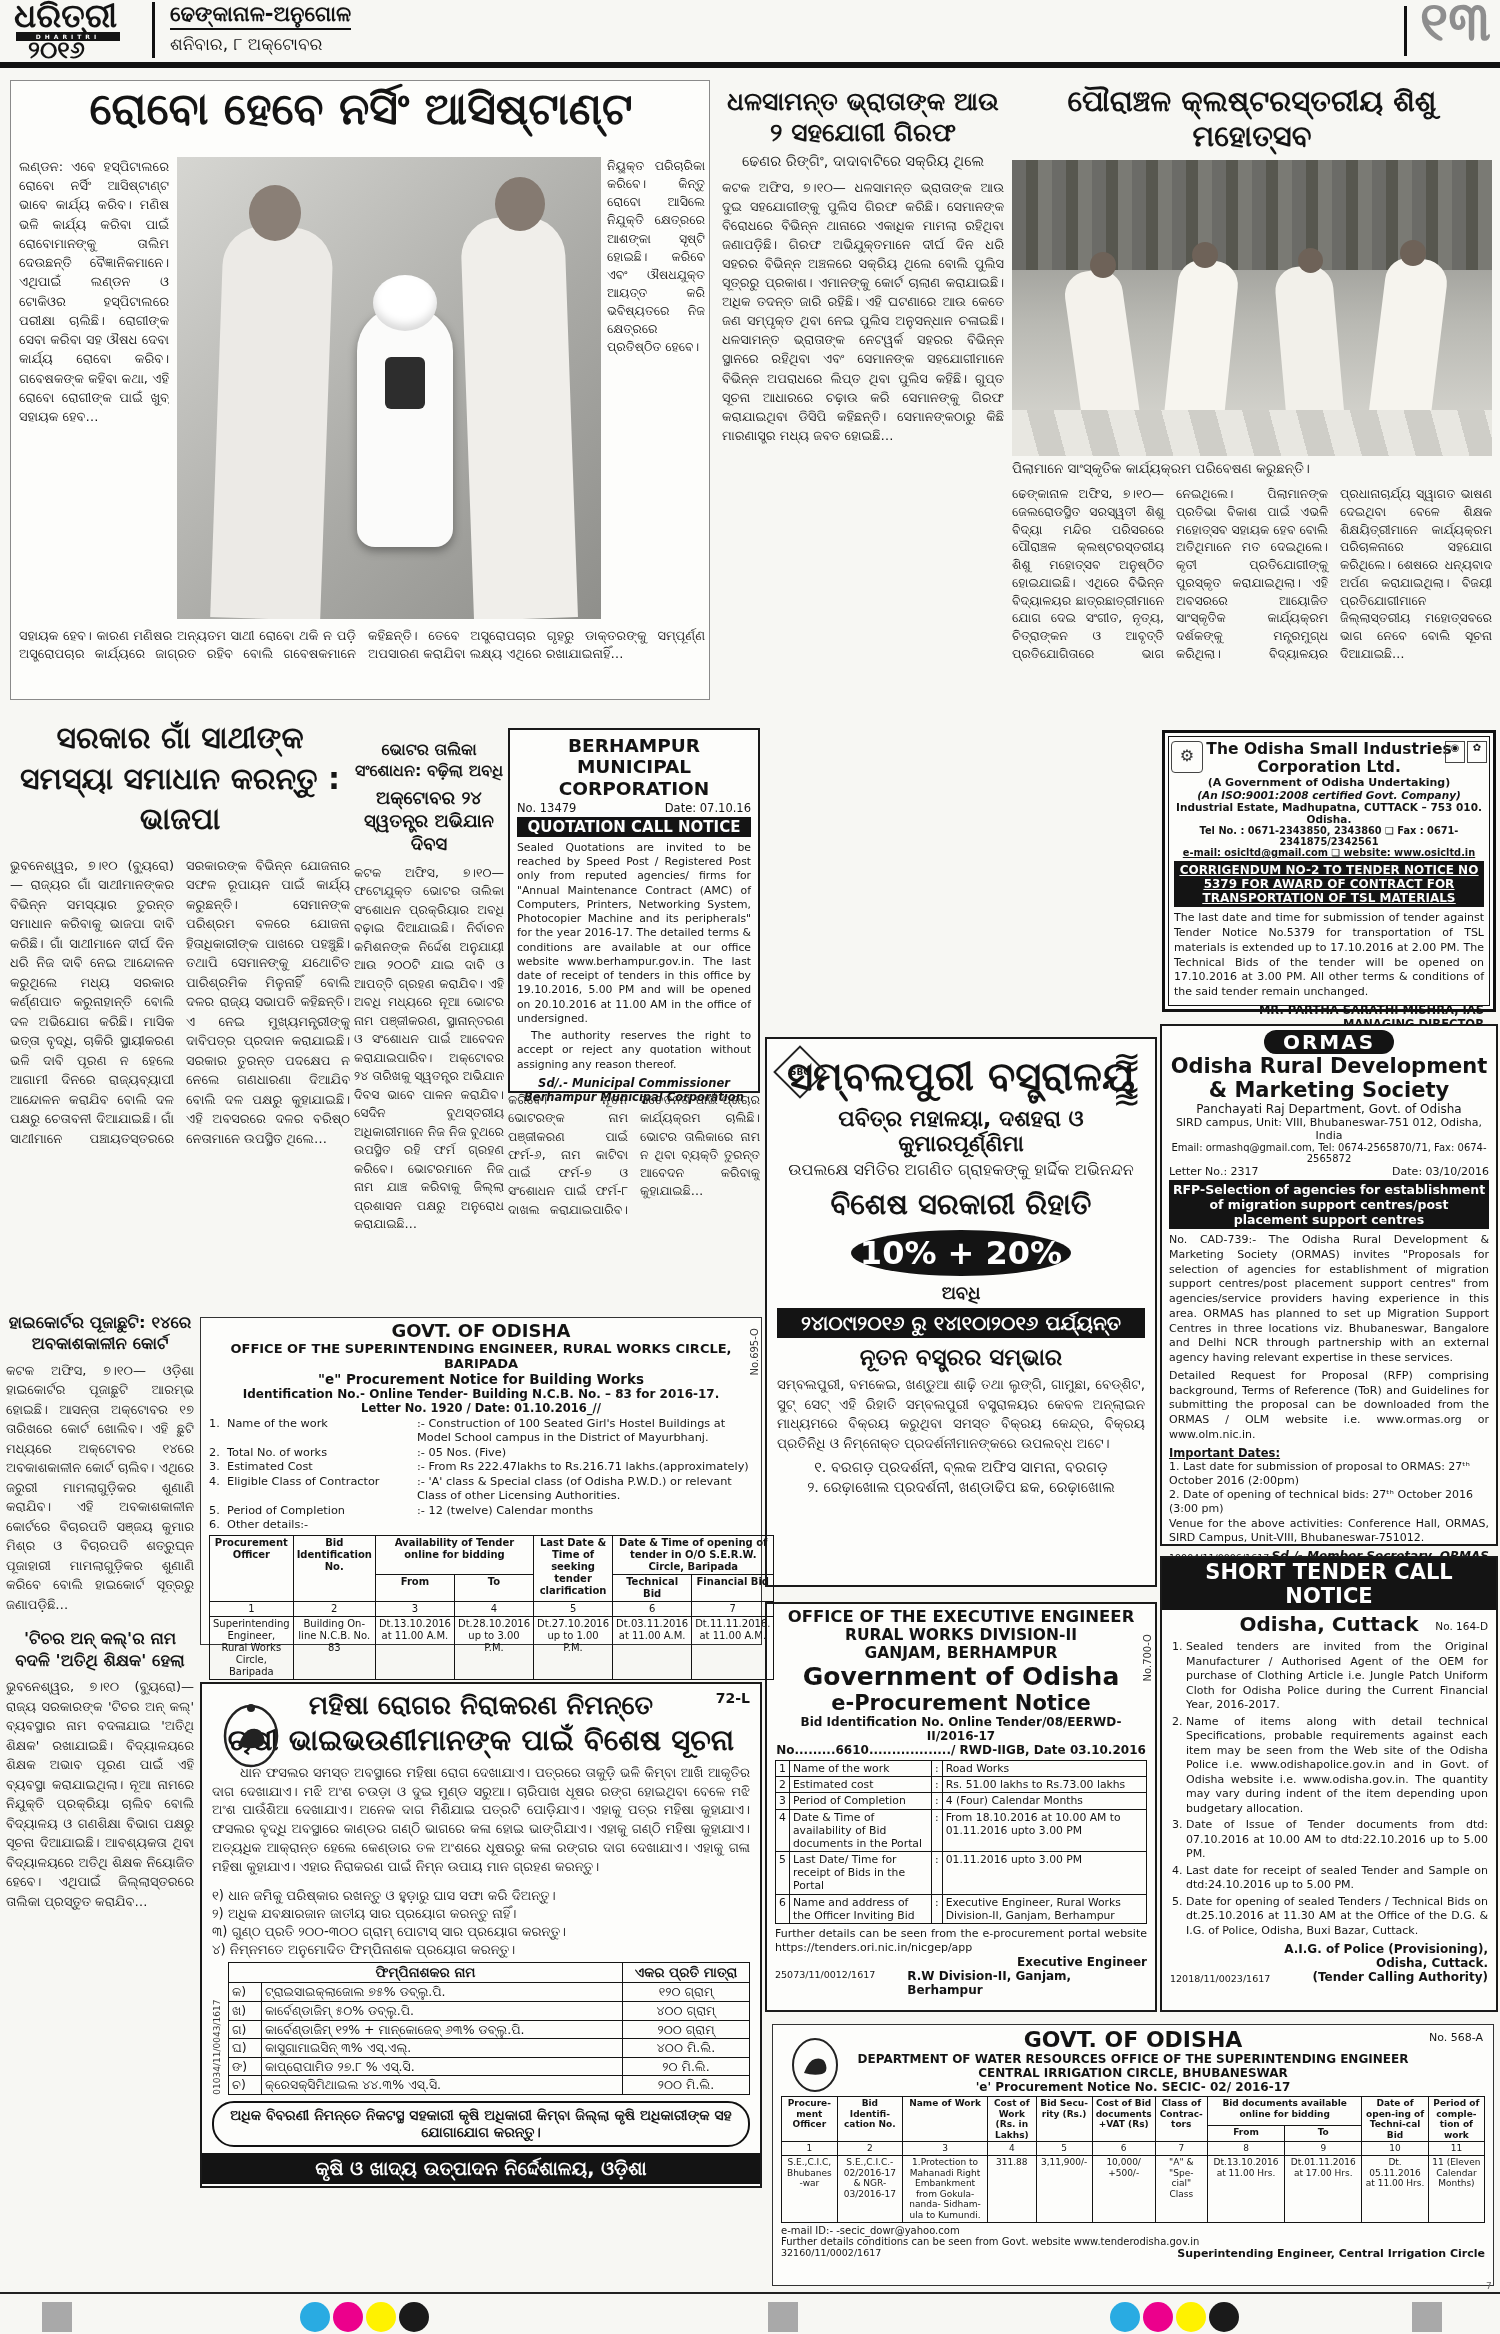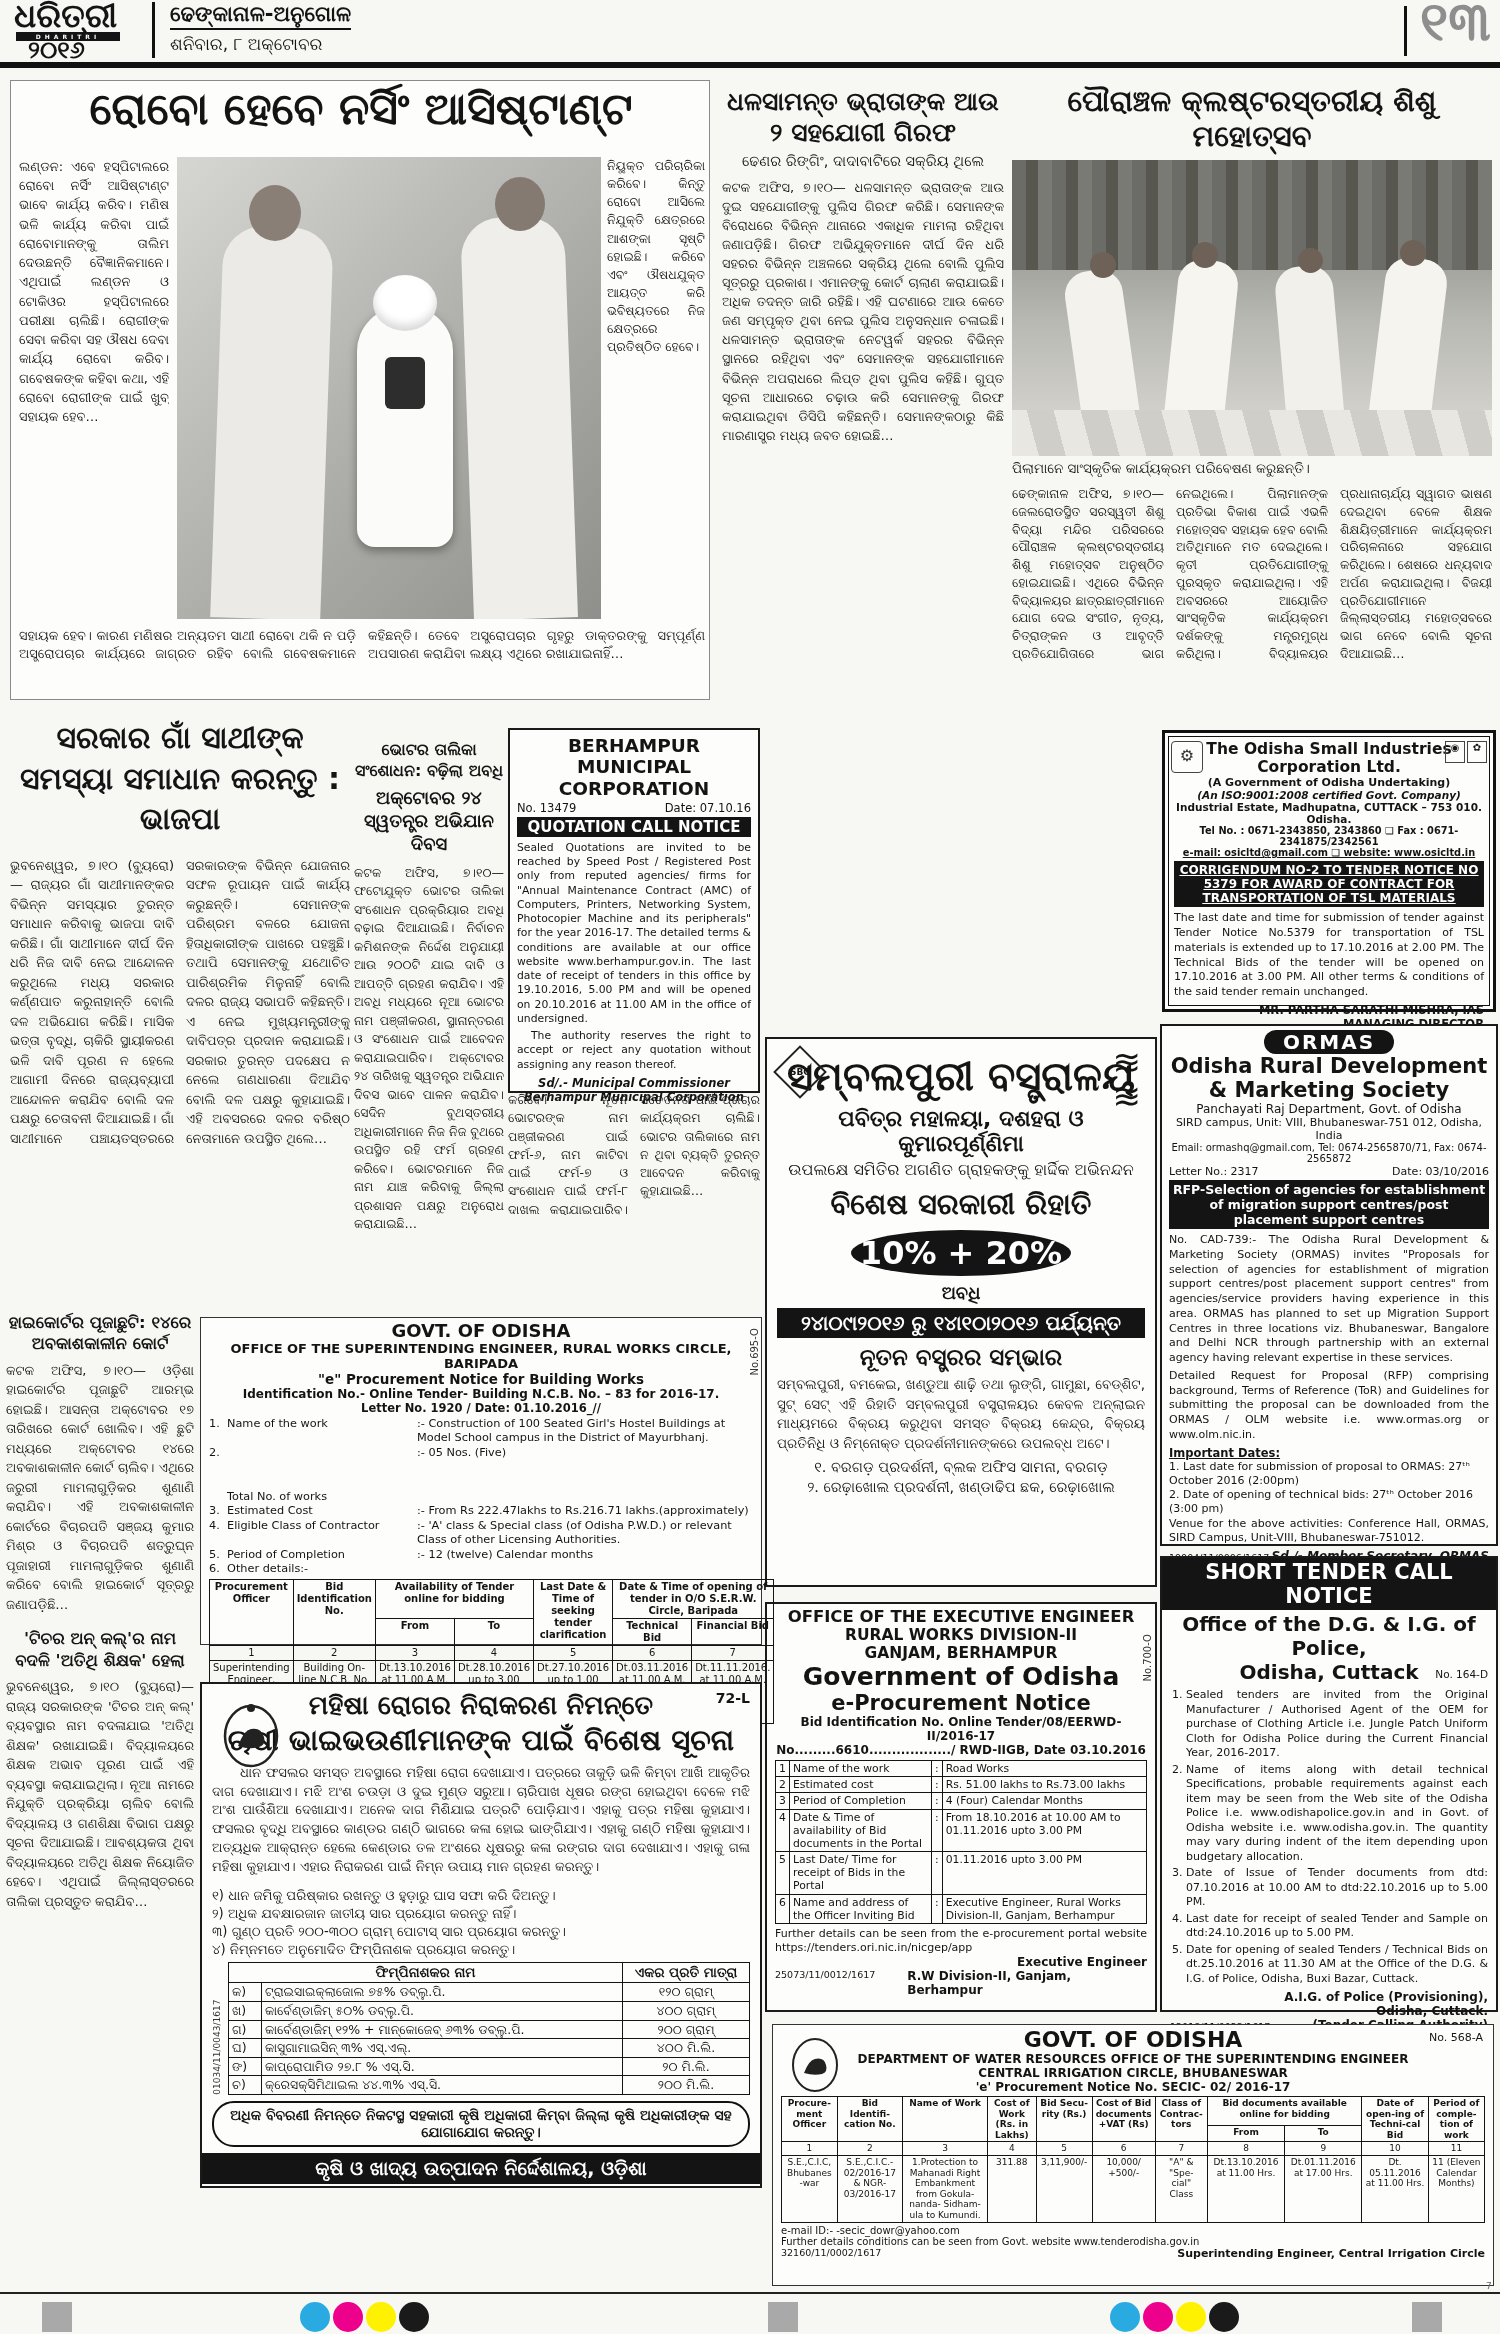--- a/index.html
+++ b/index.html
@@ -147,21 +147,20 @@
     <div class="j" style="font-size:11px;line-height:1.3;">Venue for the above activities: Conference Hall, ORMAS, SIRD Campus, Unit-VIII, Bhubaneswar-751012.</div>
     <div style="display:flex;justify-content:space-between;align-items:flex-end;margin-top:4px;">
       <span class="small" style="font-size:9.5px;">19004/11/0006/1617</span>
       <span class="b i" style="font-size:12px;">Sd./- Member Secretary, ORMAS</span>
     </div>
   </div>
 
   <div class="abs box" style="left:1160px;top:1556px;width:338px;height:456px;padding:0;">
     <div class="nbar" style="font-size:21px;padding:2px 0;">SHORT TENDER CALL NOTICE</div>
     <div style="padding:2px 8px;">
-      <div class="b ctr" style="font-size:20px;">Office of the D.G. &amp; I.G. of Police,</div>
       <div class="ctr" style="position:relative;">
         <span class="b" style="font-size:20px;">Odisha, Cuttack</span>
         <span style="position:absolute;right:0;top:8px;font-size:10.5px;">No. 164-D</span>
       </div>
       <ol style="margin:4px 0 0 0;padding-left:16px;">
         <li class="j" style="font-size:11px;line-height:1.32;">Sealed tenders are invited from the Original Manufacturer / Authorised Agent of the OEM for purchase of Clothing Article i.e. Jungle Patch Uniform Cloth for Odisha Police during the Current Financial Year, 2016-2017.</li>
         <li class="j" style="font-size:11px;line-height:1.32;margin-top:2px;">Name of items along with detail technical Specifications, probable requirements against each item may be seen from the Web site of the Odisha Police i.e. www.odishapolice.gov.in and in Govt. of Odisha website i.e. www.odisha.gov.in. The quantity may vary during indent of the item depending upon budgetary allocation.</li>
         <li class="j" style="font-size:11px;line-height:1.32;margin-top:2px;">Date of Issue of Tender documents from dtd: 07.10.2016 at 10.00 AM to dtd:22.10.2016 up to 5.00 PM.</li>
         <li class="j" style="font-size:11px;line-height:1.32;margin-top:2px;">Last date for receipt of sealed Tender and Sample on dtd:24.10.2016 up to 5.00 PM.</li>
         <li class="j" style="font-size:11px;line-height:1.32;margin-top:2px;">Date for opening of sealed Tenders / Technical Bids on dt.25.10.2016 at 11.30 AM at the Office of the D.G. &amp; I.G. of Police, Odisha, Buxi Bazar, Cuttack.</li>
@@ -266,21 +265,21 @@
     <div class="b ctr" style="font-size:12px;">Identification No.- Online Tender- Building N.C.B. No. – 83 for 2016-17.</div>
     <div class="b ctr" style="font-size:11.5px;">Letter No. 1920 / Date: 01.10.2016_//</div>
     <div style="font-size:11.3px;line-height:1.28;margin-top:2px;">
       <div style="display:flex;">
           <span style="width:18px;">1.</span>
           <span style="width:190px;">Name of the work</span>
           <span style="flex:1;">:- Construction of 100 Seated Girl's Hostel Buildings at Model School campus in the District of Mayurbhanj.</span>
         </div>
       <div style="display:flex;">
           <span style="width:18px;">2.</span>
-          <span style="width:190px;margin-top:44px;">Total No. of works</span>
+          <span style="width:190px;">Total No. of works</span>
           <span style="flex:1;">:- 05 Nos. (Five)</span>
         </div>
       <div style="display:flex;">
           <span style="width:18px;">3.</span>
           <span style="width:190px;">Estimated Cost</span>
           <span style="flex:1;">:- From Rs 222.47lakhs to Rs.216.71 lakhs.(approximately)</span>
         </div>
       <div style="display:flex;">
           <span style="width:18px;">4.</span>
           <span style="width:190px;">Eligible Class of Contractor</span>

